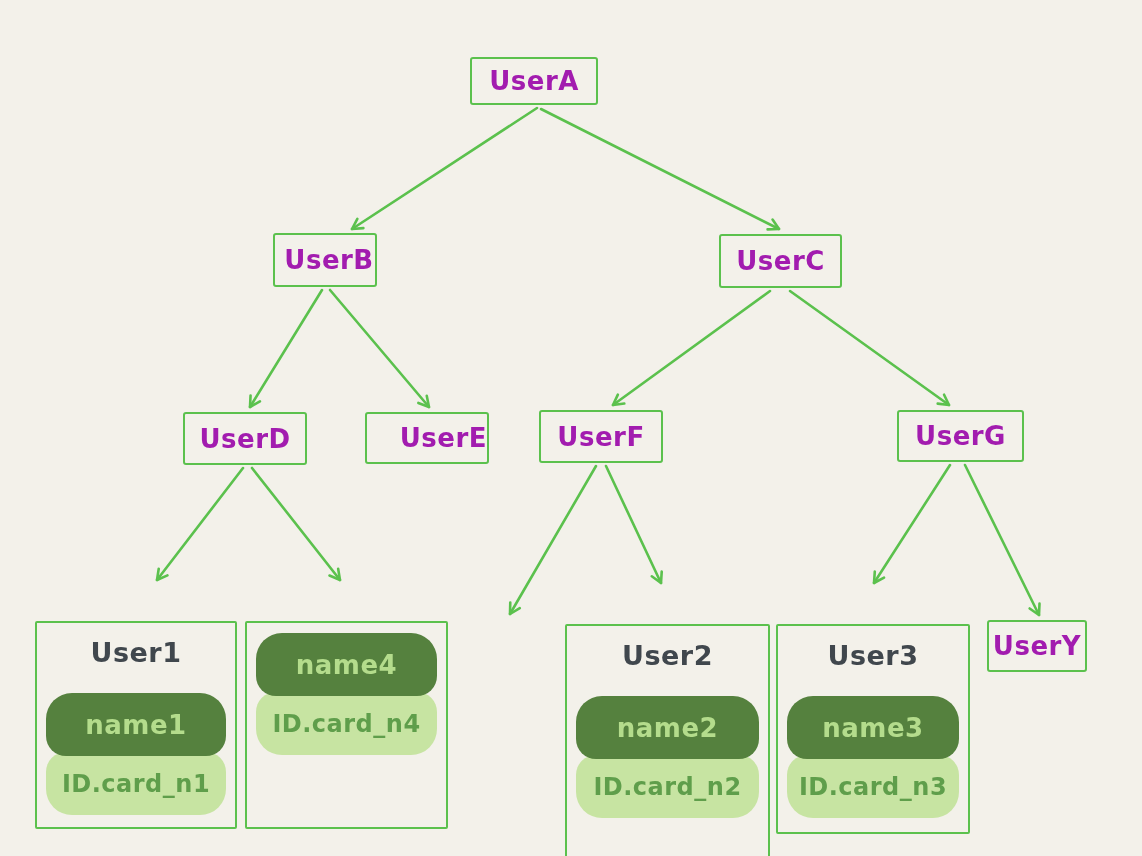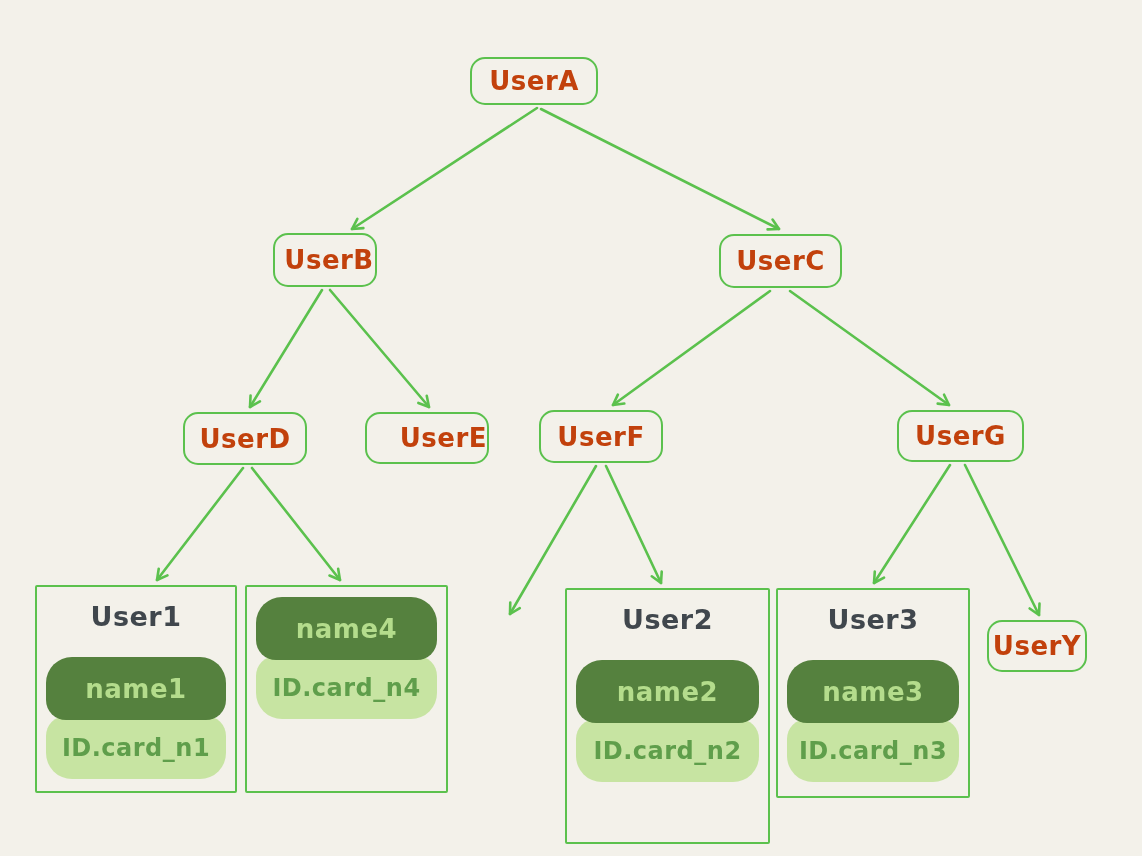--- a/index.html
+++ b/index.html
@@ -17,40 +17,41 @@
   }
   svg.edges {
     position: absolute;
     left: 0; top: 0;
     width: 1142px; height: 856px;
     pointer-events: none;
   }
   .node {
     position: absolute;
     border: 2.5px solid #5bc14d;
-    border-radius: 15px;
+    border-radius: 3px;
     display: flex;
     align-items: center;
     justify-content: center;
-    color: #c2410c;
+    color: #a21caf;
     font-size: 26px;
     font-weight: 700;
     letter-spacing: 0.5px;
     background: transparent;
     box-sizing: border-box;
   }
   .card {
     position: absolute;
     border: 2.5px solid #5bc14d;
     border-radius: 2px;
     box-sizing: border-box;
     display: flex;
     flex-direction: column;
     padding: 10px 9px 9px 9px;
     background: transparent;
+    margin-top: 36px;
   }
   .card-title {
     text-align: center;
     color: #40474d;
     font-size: 27px;
     font-weight: 700;
     letter-spacing: 0.5px;
     height: 44px;
     line-height: 40px;
     margin-bottom: 16px;

